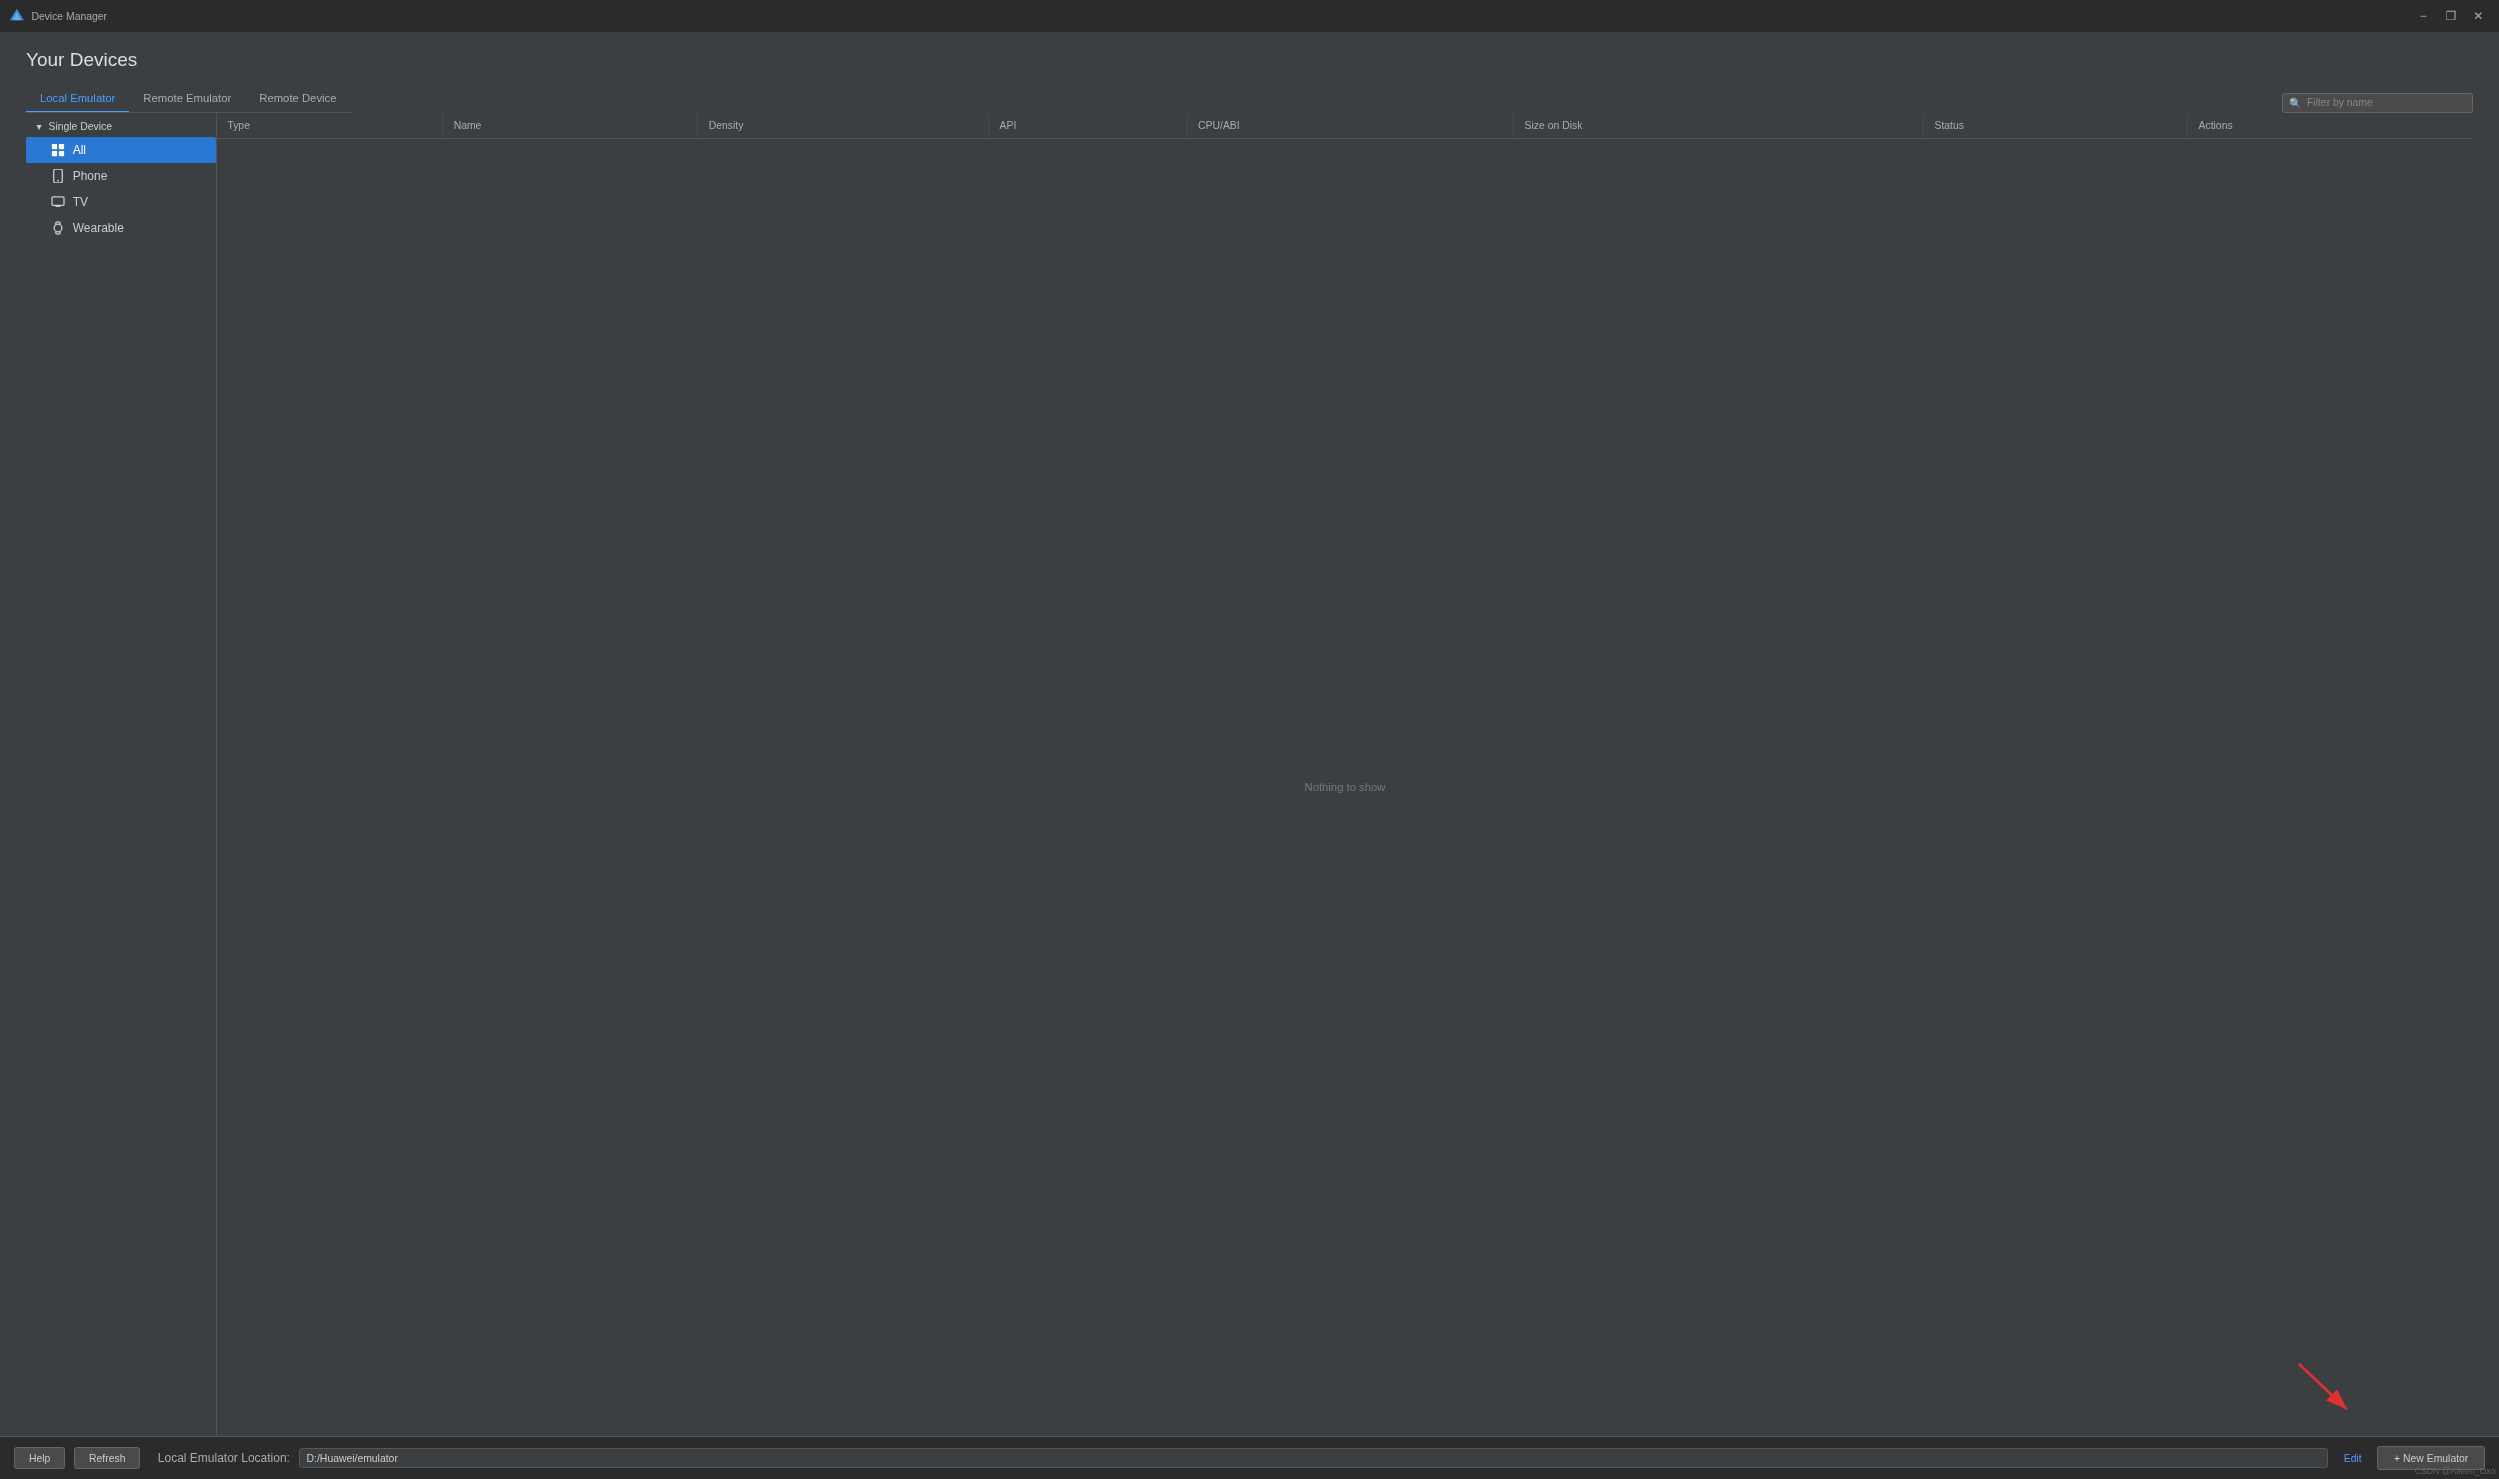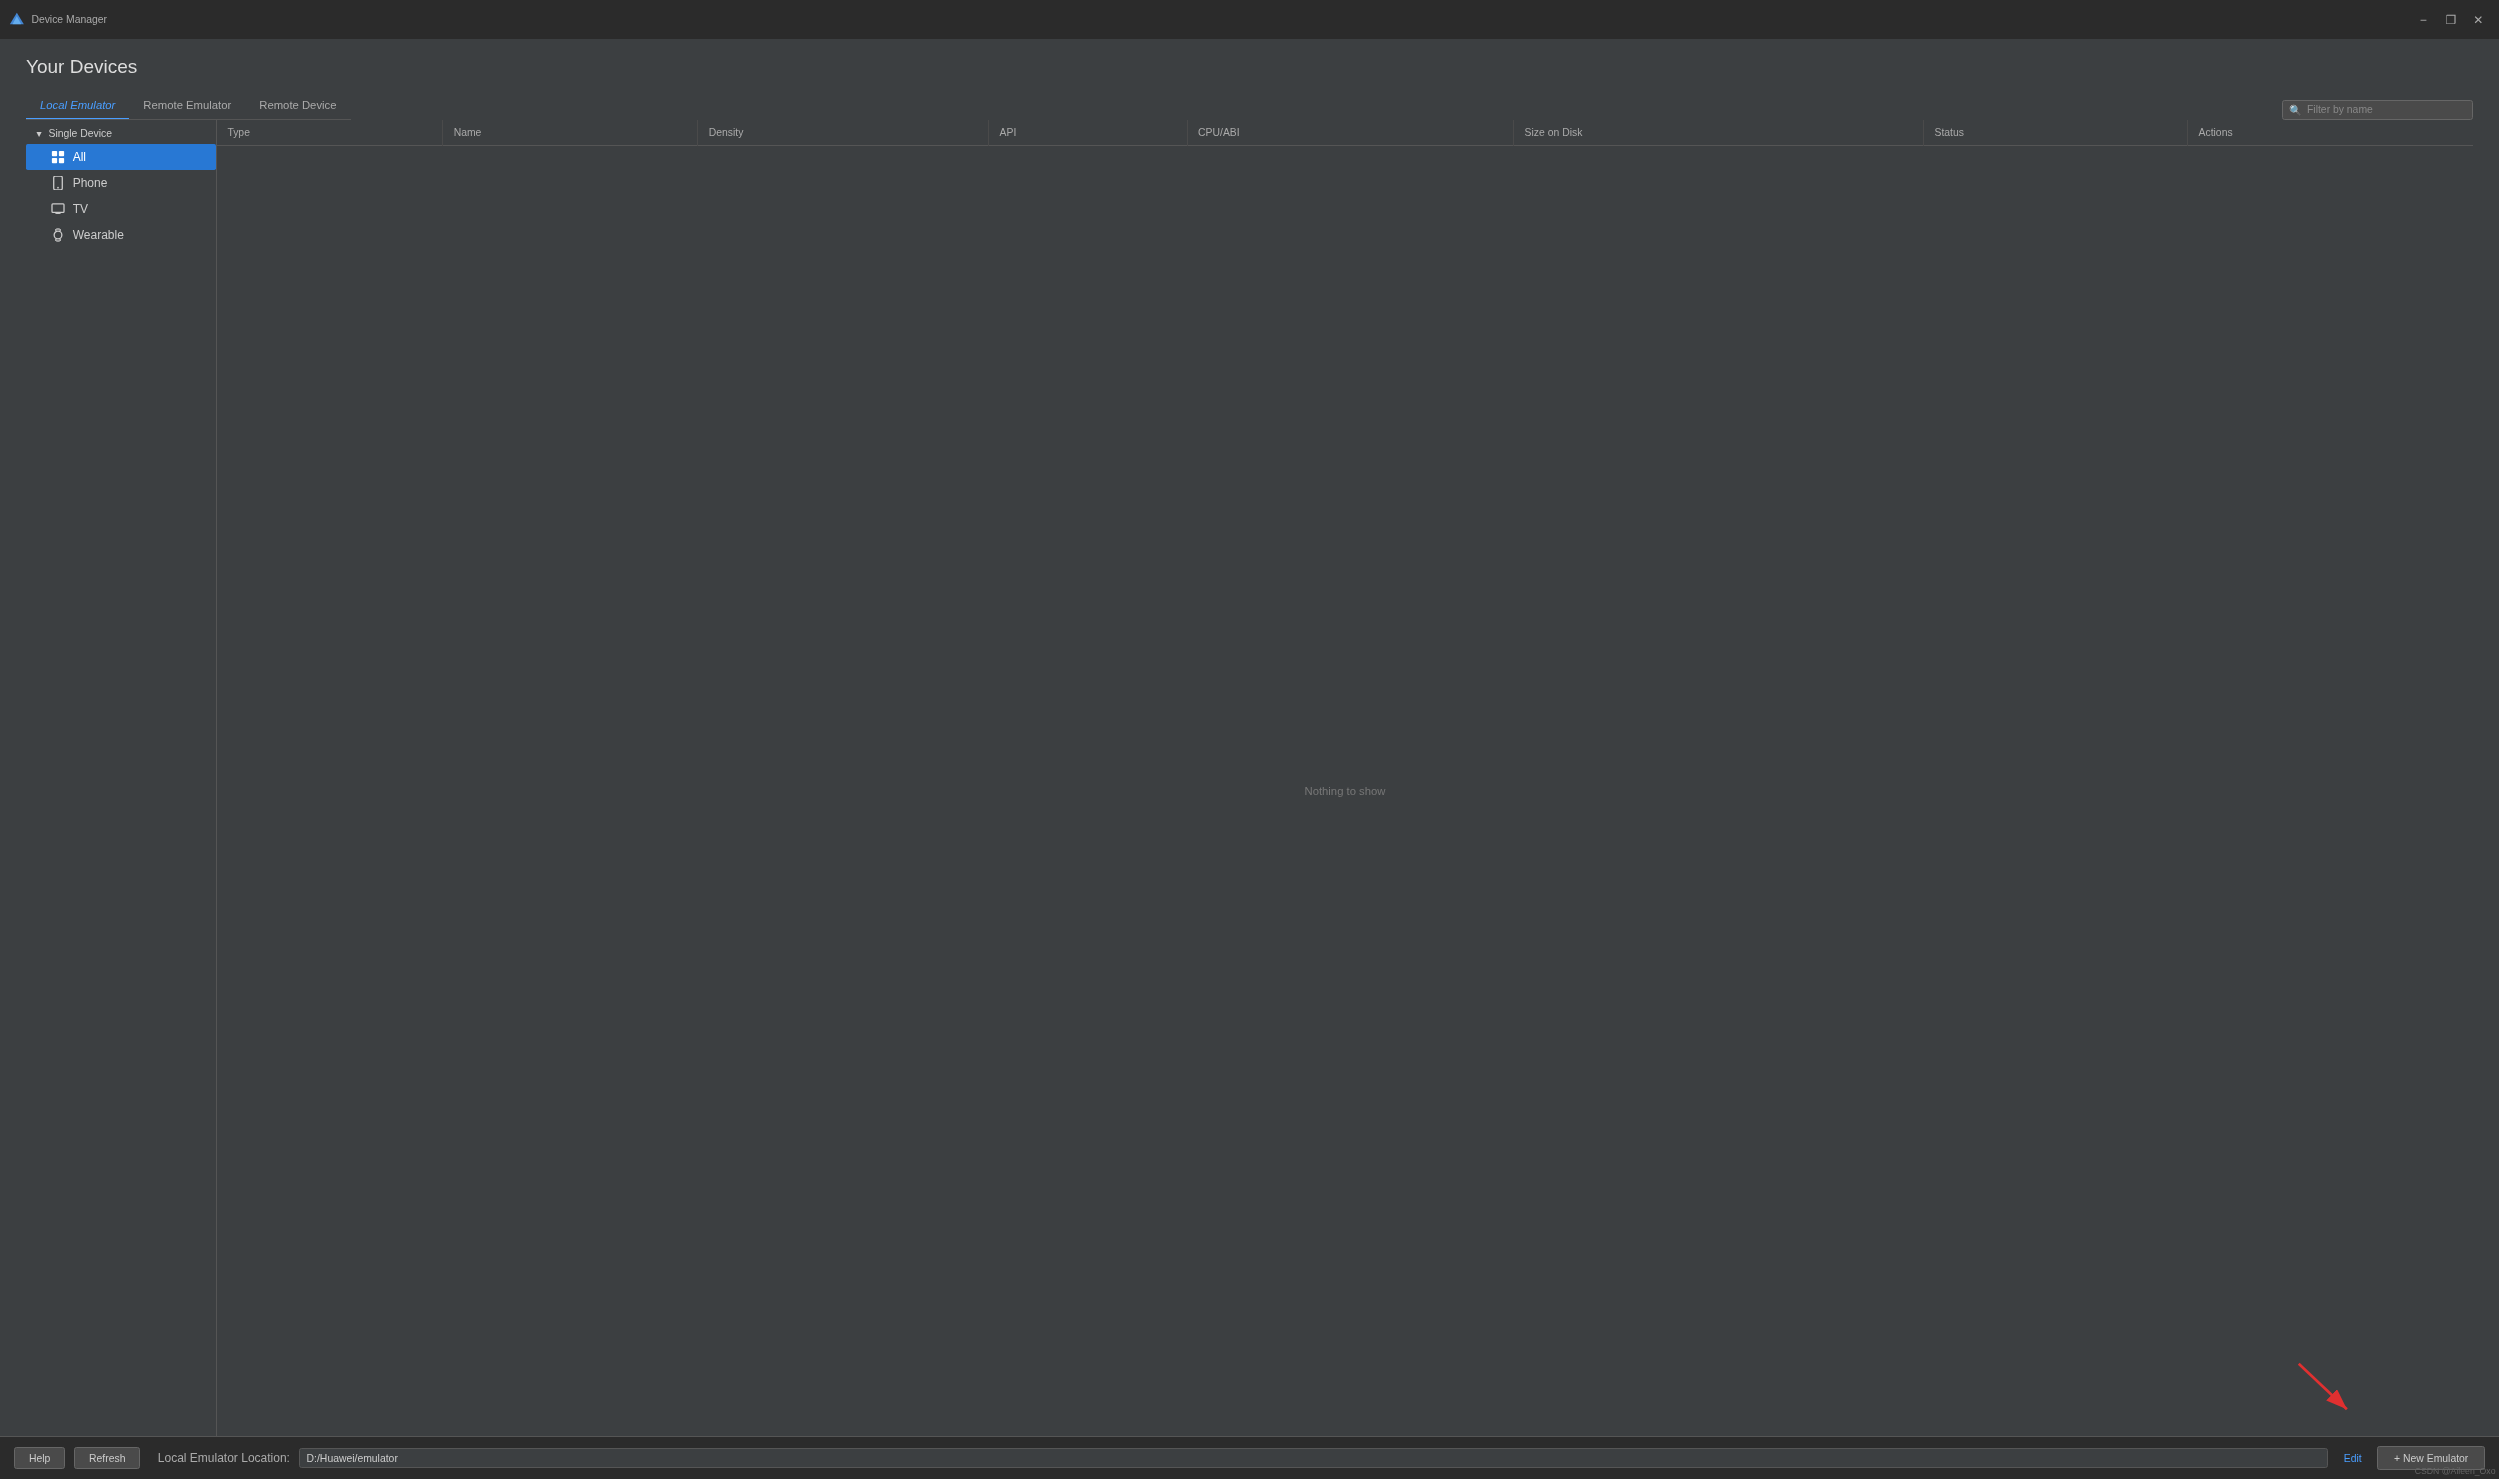--- a/index.html
+++ b/index.html
@@ -9,21 +9,21 @@
       font-family: 'Segoe UI', Arial, sans-serif;
       font-size: 11.3px;
       height: 100vh;
       display: flex;
       flex-direction: column;
       overflow: hidden;
     }
     
     #title-bar {
       background: #2b2b2b;
-      height: 39px;
+      height: 32px;
       display: flex;
       align-items: center;
       padding: 0 8.7px;
       flex-shrink: 0;
       user-select: none;
     }
     #title-bar-logo {
       width: 15.7px;
       height: 15.7px;
       margin-right: 7px;
@@ -77,21 +77,20 @@
       padding: 7px 14px;
       cursor: pointer;
       color: #aaa;
       font-size: 11.3px;
       border-bottom: 1.7px solid transparent;
       margin-bottom: -0.9px;
     }
     .tab.active {
       color: #4a9eff;
       border-bottom: 1.7px solid #4a9eff;
-      font-style: italic;
     }
 
     
     #content {
       flex: 1;
       display: flex;
       overflow: hidden;
     }
     #filter-input {
       background: #4a4a4a;

